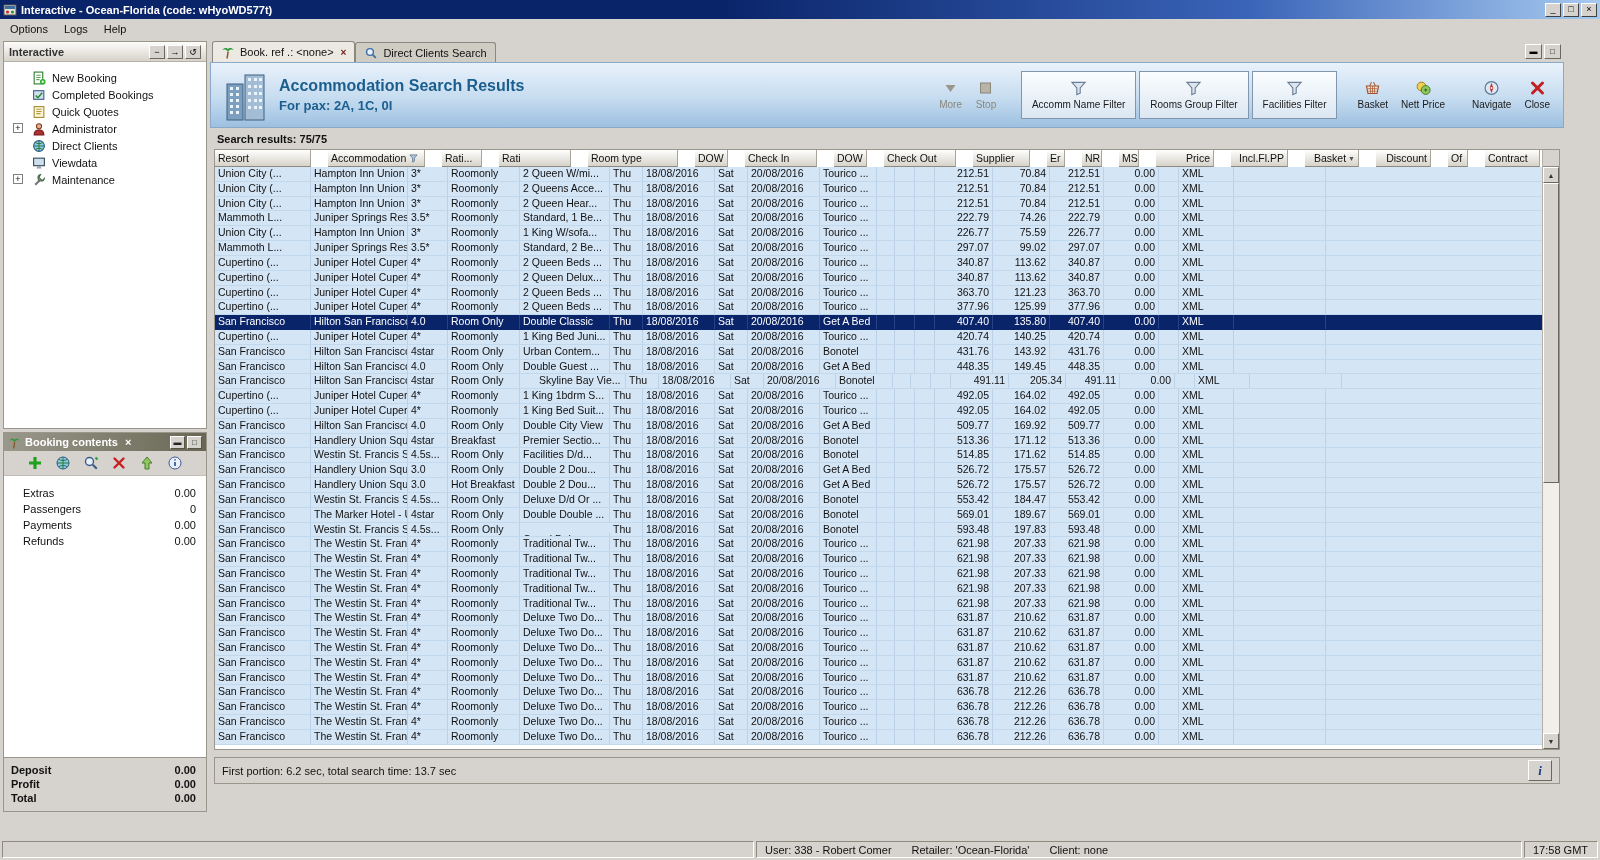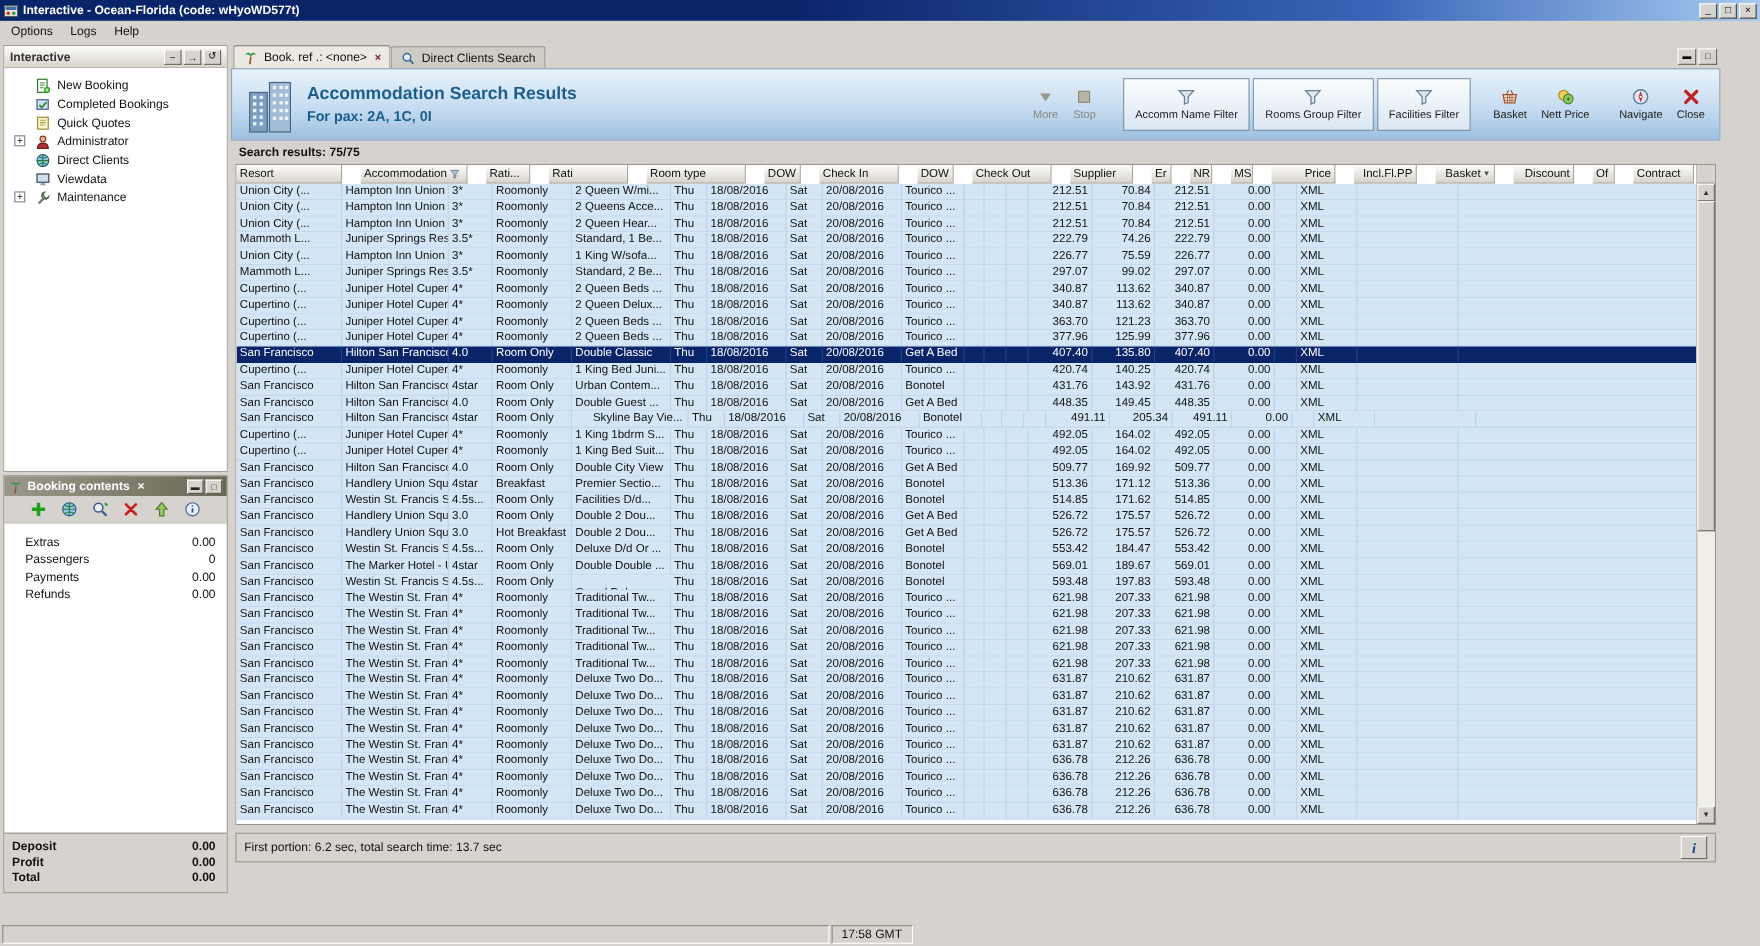--- a/index.html
+++ b/index.html
@@ -1409,14 +1409,19 @@
 
   <div class="portion-bar" data-name="search-timing-bar">
     <span data-name="search-timing-text">First portion: 6.2 sec, total search time: 13.7 sec</span>
     <button class="info-button" data-name="info-button">i</button>
   </div>
 
 </div>
 
 <div class="statusbar" data-name="statusbar">
   <div class="seg seg-left" data-name="statusbar-left-panel"></div>
+  <div class="seg seg-user" data-name="statusbar-session-panel">
+    <span data-name="status-user">User: 338 - Robert Comer</span>
+    <span data-name="status-retailer">Retailer: 'Ocean-Florida'</span>
+    <span data-name="status-client">Client: none</span>
+  </div>
   <div class="seg seg-time" data-name="status-clock">17:58 GMT</div>
 </div>
 
 </body></html>

